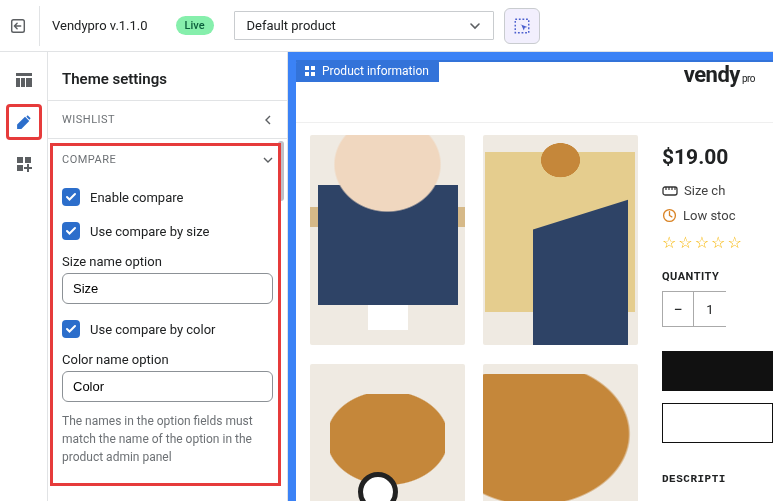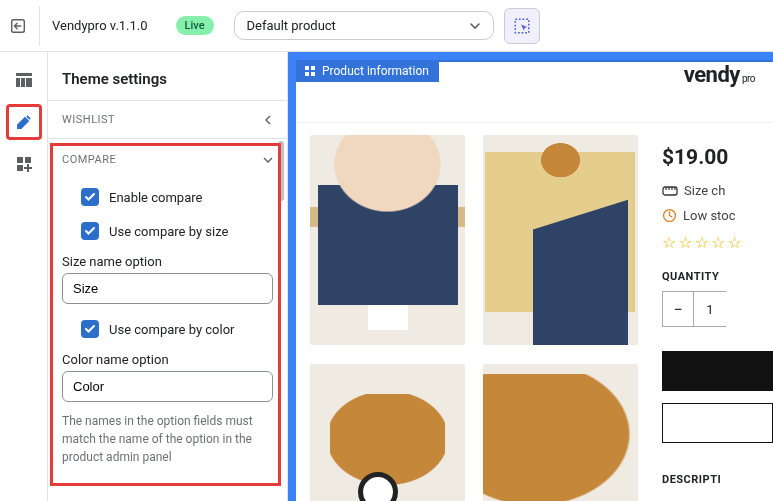--- a/index.html
+++ b/index.html
@@ -3,34 +3,34 @@
 <meta charset="utf-8">
 <style>
 * { box-sizing: border-box; margin: 0; padding: 0; }
 body { font-family: -apple-system, BlinkMacSystemFont, "Segoe UI", Roboto, sans-serif; font-size: 13px; color: #202223; background: #fff; width: 773px; height: 501px; overflow: hidden; position: relative; }
 .topbar { position: absolute; top: 0; left: 0; right: 0; height: 52px; border-bottom: 1px solid #e1e3e5; display: flex; align-items: center; padding: 0 8px; gap: 12px; background: #fff; z-index: 10; }
 .exit-btn { width: 40px; height: 40px; display: flex; align-items: center; justify-content: center; border-right: 1px solid #e1e3e5; margin-left: -8px; padding-right: 4px; }
 .tb-title { display: flex; align-items: center; gap: 28px; font-size: 13px; }
 .badge-live { background: #86efac; color: #0b5e3b; font-size: 11px; font-weight: 500; padding: 3px 9px; border-radius: 10px; }
 .dots { color: #6d7175; letter-spacing: 1px; font-weight: bold; }
 .tb-center { position: absolute; left: 50%; transform: translateX(-50%); display: flex; align-items: center; gap: 10px; }
-.select { border: 1px solid #c9cccf; border-radius: 10px; padding: 6px 12px; min-width: 260px; display: flex; justify-content: space-between; align-items: center; background: #fff; font-size: 13px; }
+.select { border: 1px solid #c9cccf; border-radius: 1px; padding: 6px 12px; min-width: 260px; display: flex; justify-content: space-between; align-items: center; background: #fff; font-size: 13px; }
 .sq-btn { width: 36px; height: 36px; border: 1px solid #c9cccf; border-radius: 6px; display: flex; align-items: center; justify-content: center; background: #f2effd; }
 .iconrail { position: absolute; top: 52px; left: 0; width: 48px; bottom: 0; border-right: 1px solid #e1e3e5; background: #fff; display: flex; flex-direction: column; align-items: center; padding-top: 10px; gap: 6px; z-index: 6; }
 .rail-item { width: 36px; height: 36px; display: flex; align-items: center; justify-content: center; border-radius: 6px; }
 .rail-hl { border: 3px solid #e63b3b; border-radius: 4px; }
 .sidebar { position: absolute; top: 52px; left: 48px; width: 240px; bottom: 0; border-right: 1px solid #e1e3e5; background: #fff; overflow: hidden; z-index: 5; }
 .sb-header { font-weight: 600; font-size: 15px; padding: 18px 14px 14px; }
 .sb-scroll { position: absolute; top: 48px; bottom: 0; left: 0; right: 0; overflow-y: hidden; border-top: 1px solid #e1e3e5; }
 .sb-row { padding: 12px 14px; border-bottom: 1px solid #e1e3e5; font-size: 11px; letter-spacing: 0.5px; color: #6d7175; display: flex; justify-content: space-between; align-items: center; }
 .compare-panel { position: relative; }
 .compare-panel::before { content: ""; position: absolute; top: 4px; left: 2px; right: 6px; bottom: 4px; border: 3px solid #e63b3b; pointer-events: none; }
 .cp-title { padding: 14px 14px 10px; font-size: 11px; letter-spacing: 0.5px; color: #6d7175; display: flex; justify-content: space-between; align-items: center; }
 .cp-body { padding: 4px 14px 14px; }
-.chk-row { display: flex; align-items: center; gap: 10px; padding: 8px 0; font-size: 13px; color: #202223; margin-left: 19px; }
+.chk-row { display: flex; align-items: center; gap: 10px; padding: 8px 0; font-size: 13px; color: #202223; }
 .chk { width: 18px; height: 18px; background: #2c6ecb; border-radius: 4px; display: flex; align-items: center; justify-content: center; }
 .chk svg { display: block; }
 .field-label { font-size: 13px; color: #202223; padding: 6px 0 4px; }
 .field-input { width: 100%; border: 1px solid #8c9196; border-radius: 6px; padding: 7px 10px; font-size: 13px; background: #fff; }
 .help { font-size: 12px; color: #6d7175; line-height: 1.5; padding: 10px 0; }
 .scrollbar { position: absolute; right: 3px; top: 40px; width: 6px; height: 60px; background: #c0c0c5; border-radius: 3px; }
 .preview { position: absolute; top: 52px; left: 288px; right: 0; bottom: 0; background: #3b82f6; }
 .pv-tag { position: absolute; top: 8px; left: 8px; background: #3373d9; color: #fff; font-size: 12px; padding: 4px 10px 4px 8px; border-radius: 3px 3px 0 0; display: flex; align-items: center; gap: 6px; z-index: 4; }
 .pv-frame { position: absolute; top: 8px; left: 8px; right: 0; bottom: 0; background: #fff; border-top: 2px solid #3373d9; overflow: hidden; }
 .pv-header { height: 61px; border-bottom: 1px solid #efefef; display: flex; align-items: flex-start; justify-content: space-between; padding: 0 18px; }
@@ -47,21 +47,21 @@
 .meta-row { display: flex; align-items: center; gap: 6px; font-size: 13px; color: #434343; margin-bottom: 10px; }
 .stars { color: #f7b500; font-size: 16px; letter-spacing: 2px; margin: 8px 0 18px; }
 .qty-label { font-size: 11px; font-weight: 700; letter-spacing: 0.5px; margin-bottom: 8px; }
 .qty { display: flex; align-items: center; }
 .qbtn { width: 32px; height: 36px; border: 1px solid #aaa; background: #fff; display: flex; align-items: center; justify-content: center; font-size: 16px; }
 .qval { width: 32px; height: 36px; border-top: 1px solid #aaa; border-bottom: 1px solid #aaa; display: flex; align-items: center; justify-content: center; }
 .cta { margin-top: 24px; }
 .cta-btn { width: 100%; height: 40px; margin-bottom: 12px; }
 .cta-black { background: #111; }
 .cta-white { background: #fff; border: 1px solid #111; }
-.desc-label { font-size: 11px; font-weight: 700; letter-spacing: 0.5px; margin-top: 30px; }
+.desc-label { font-size: 11px; font-weight: 700; letter-spacing: 0.5px; margin-top: 30px; font-family: Liberation Mono, monospace; }
 
 .t1 { background: #efeae2; }
 .t1::before { content: ""; position: absolute; inset: 0; background: radial-gradient(90px 80px at 50% 14%, #f0d7bf 0 58%, transparent 60%), linear-gradient(#2e4366, #2e4366) 50% 55%/140px 120px no-repeat, linear-gradient(#d6b988, #d6b988) 50% 38%/160px 20px no-repeat, linear-gradient(#fff, #fff) 50% 90%/40px 60px no-repeat; }
 .t2 { background: #efeae2; }
 .t2::before { content: ""; position: absolute; inset: 0; background: radial-gradient(32px 28px at 50% 12%, #c5873a 0 60%, transparent 62%), linear-gradient(#e5cd8e, #e5cd8e) 48% 34%/150px 160px no-repeat; }
 .t2::after { content: ""; position: absolute; top: 45px; left: 50px; right: 10px; bottom: 0; background: linear-gradient(#2e4366, #2e4366); clip-path: polygon(0 30%, 100% 12%, 100% 100%, 0 100%); }
 .t3 { background: #efeae2; }
 .t3::before { content: ""; position: absolute; left: 20px; right: 20px; top: 30px; bottom: 10px; background: radial-gradient(75px 58px at 50% 40%, #c5873a 0 80%, transparent 82%); }
 .t3::after { content: ""; position: absolute; left: 48px; top: 108px; width: 30px; height: 30px; border-radius: 50%; background: #fff; border: 5px solid #222; }
 .t4 { background: #efeae2; }

